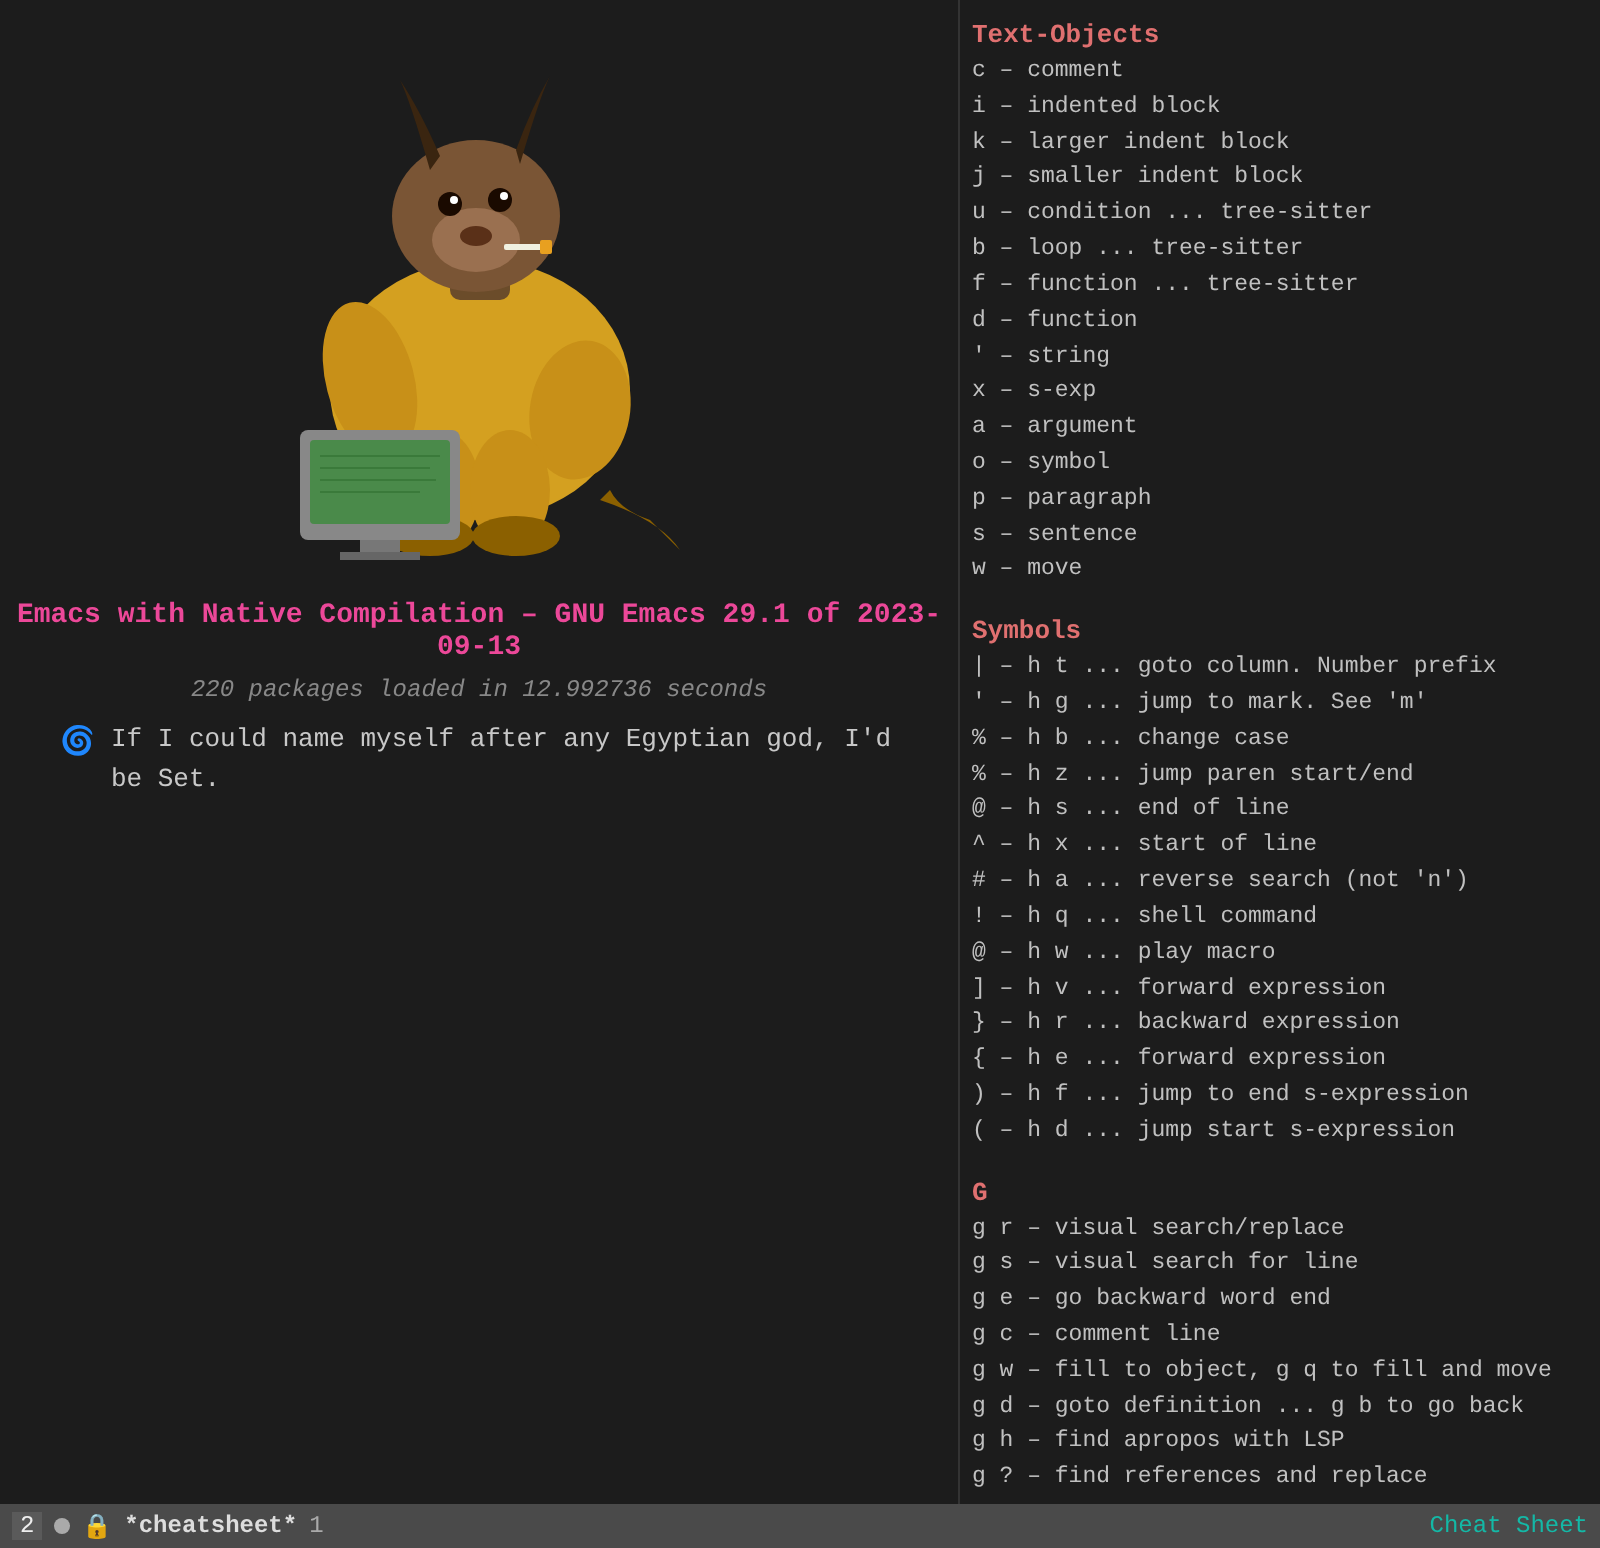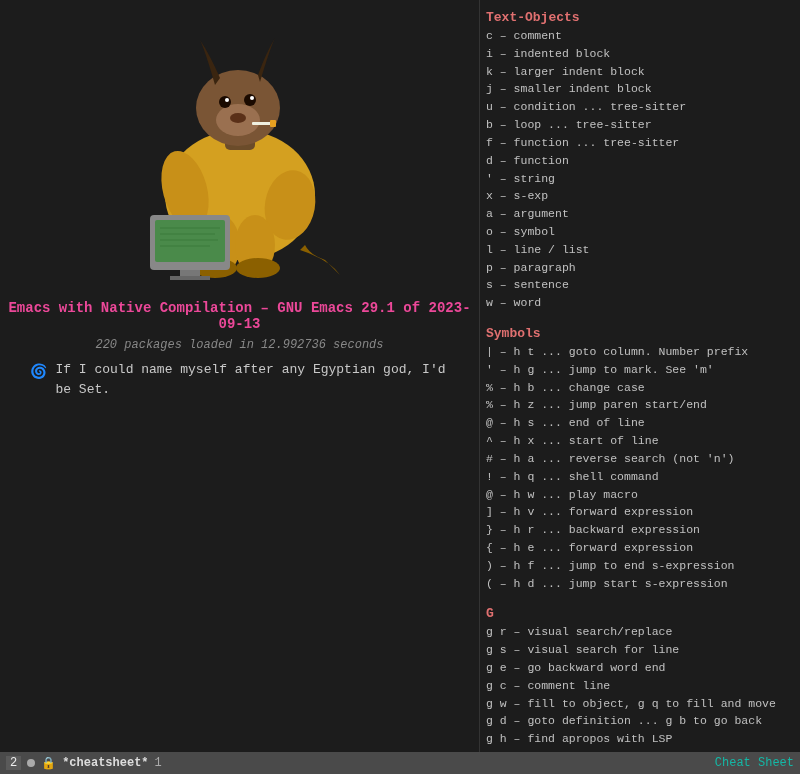--- a/index.html
+++ b/index.html
@@ -208,24 +208,23 @@
     <div class="item-line">k – larger indent block</div>
     <div class="item-line">j – smaller indent block</div>
     <div class="item-line">u – condition ... tree-sitter</div>
     <div class="item-line">b – loop ... tree-sitter</div>
     <div class="item-line">f – function ... tree-sitter</div>
     <div class="item-line">d – function</div>
     <div class="item-line">' – string</div>
     <div class="item-line">x – s-exp</div>
     <div class="item-line">a – argument</div>
     <div class="item-line">o – symbol</div>
-    <div class="item-line">l – line / list</div>
     <div class="item-line">p – paragraph</div>
     <div class="item-line">s – sentence</div>
-    <div class="item-line">w – word</div>
+    <div class="item-line">w – move</div>
     <div class="section-gap"></div>
     <div class="section-title">Symbols</div>
     <div class="item-line">| – h t ... goto column. Number prefix</div>
     <div class="item-line">' – h g ... jump to mark. See 'm'</div>
     <div class="item-line">% – h b ... change case</div>
     <div class="item-line">% – h z ... jump paren start/end</div>
     <div class="item-line">@ – h s ... end of line</div>
     <div class="item-line">^ – h x ... start of line</div>
     <div class="item-line"># – h a ... reverse search (not 'n')</div>
     <div class="item-line">! – h q ... shell command</div>

